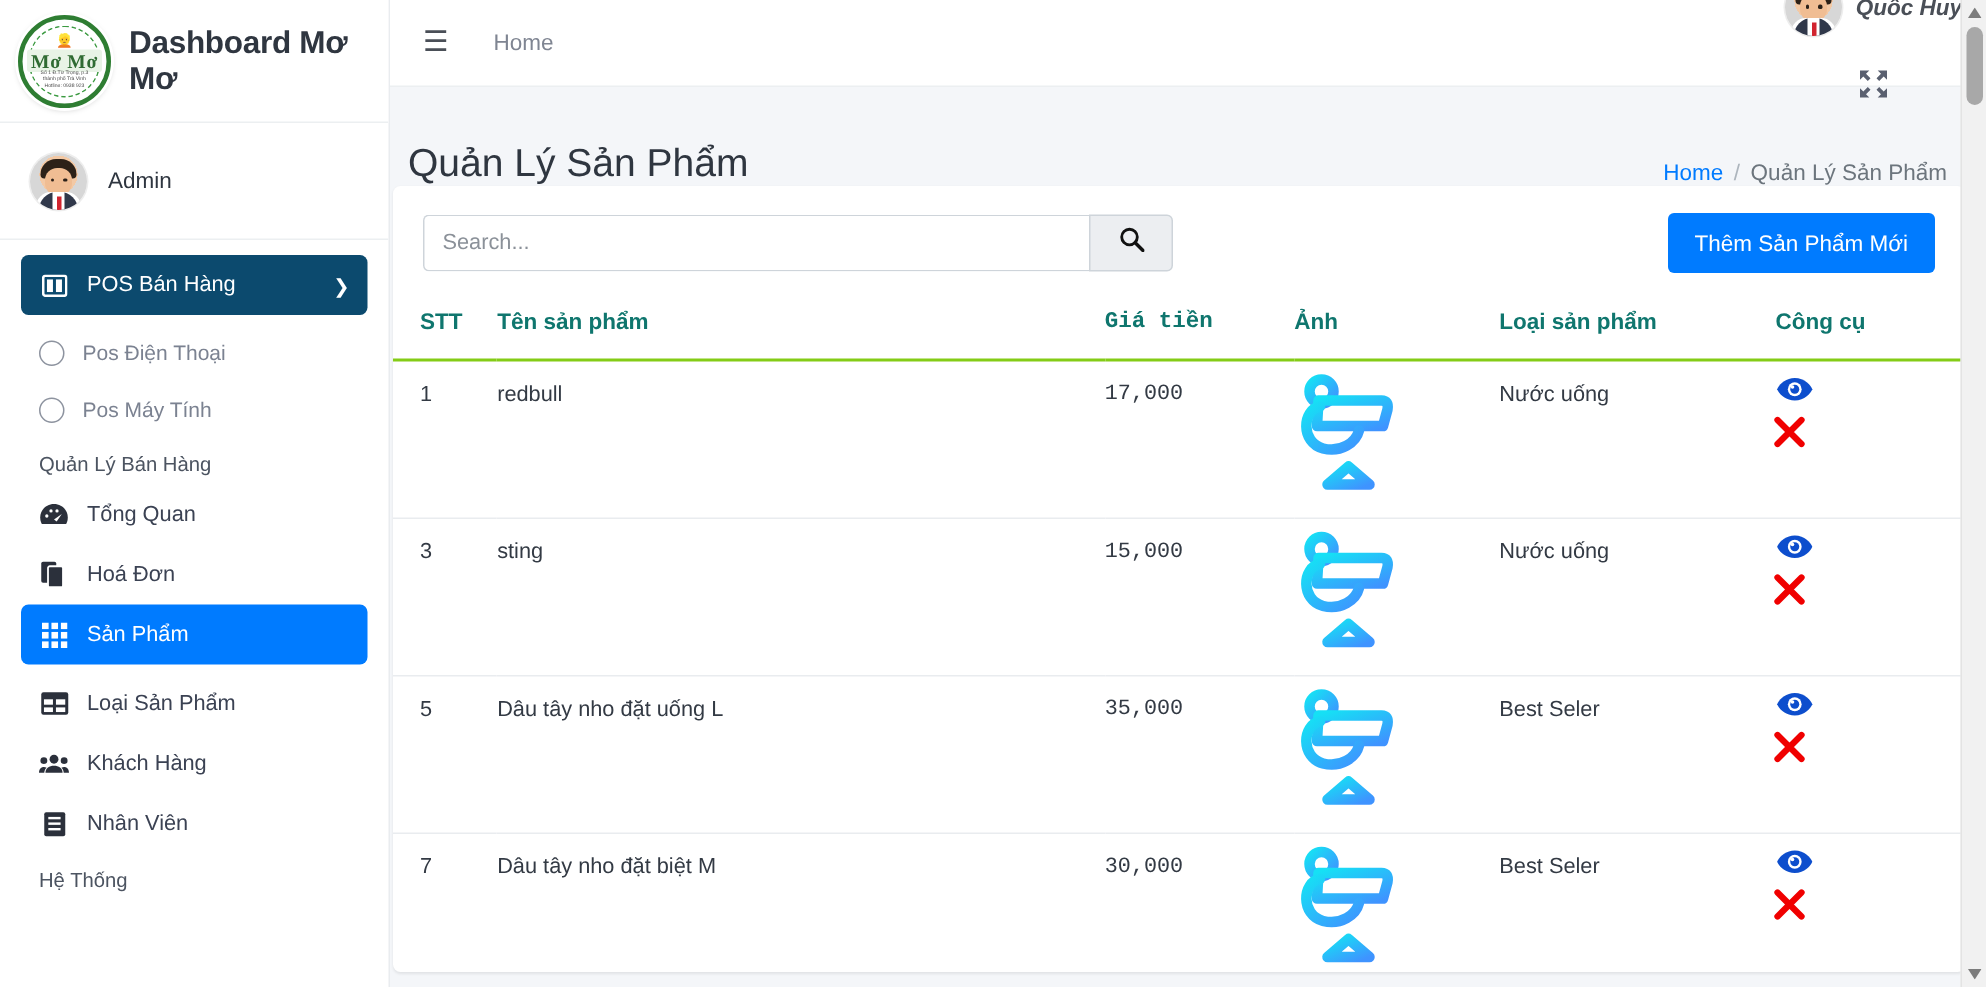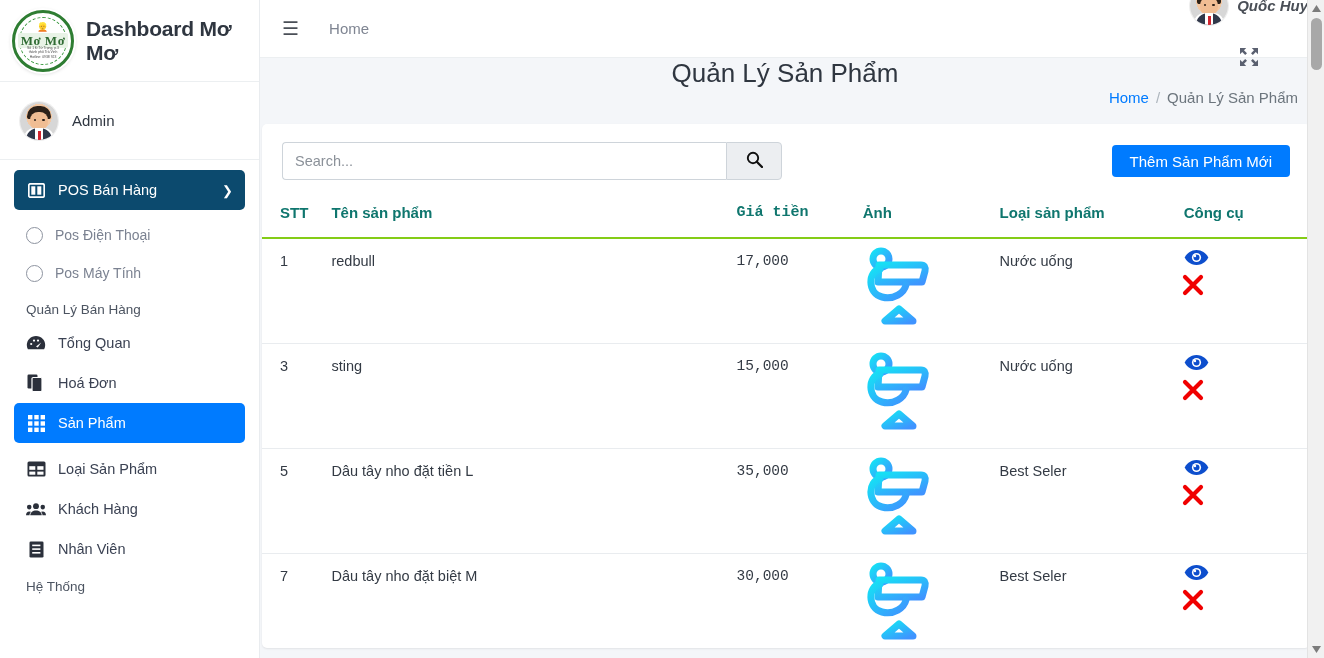--- a/index.html
+++ b/index.html
@@ -119,23 +119,22 @@
     padding: 0 16px 0 22px; border-bottom:1px solid #eceff1;
   }
   .hamburger { font-size: 19px; color:#4a4f57; cursor:pointer; line-height:1; }
   .topbar-home { margin-left: 30px; font-size: 15px; color: #7f8592; cursor:pointer; }
   .topbar-right { margin-left:auto; display:flex; align-items:center; gap:22px;flex-direction:column; }
   .topbar-user { display:flex; align-items:center; gap:9px; cursor:pointer; }
   .topbar-user .uname { font-size:15px; font-style: italic; font-weight:bold; color:#4a4f57; }
   .expand-ic { cursor:pointer; }
 
   .page-head {
-    height: 66px; display:flex; align-items:center; padding: 0 26px 0 0;
+    height: 66px; display:flex; align-items:flex-end; padding: 0 26px 0 0;
     background:#f4f6f9;
-    flex-direction:column;
   }
   .page-title { font-size: 26px; color:#2f3640; font-weight:normal; margin-left: 12px; }
   .crumb { margin-left:auto; font-size:15px; color:#6c757d; }
   .crumb a { color:#007bff; text-decoration:none; cursor:pointer; }
   .crumb .sep { margin: 0 7px; color:#adb5bd; }
 
   .card {
     margin: 0 14px 0 2px;
     background: #fff;
     border-radius: 5px;
@@ -152,21 +151,21 @@
     font-family:"Liberation Sans", sans-serif;
   }
   .search-input::placeholder { color: #8b9199; }
   .search-btn {
     width: 56px; background:#eceef1; border:1px solid #ced4da; border-radius: 0 4px 4px 0;
     display:flex; align-items:center; justify-content:center; cursor:pointer;
   }
   .add-btn {
     margin-left:auto;
     background:#007bff; color:#fff; border:none; border-radius:4px;
-    height: 32px; padding: 0 18px; font-size:15px; cursor:pointer;
+    height: 40px; padding: 0 18px; font-size:15px; cursor:pointer;
     font-family:"Liberation Sans", sans-serif;
   }
 
   table { width: 100%; border-collapse: collapse; table-layout: fixed; }
   thead th {
     color:#0f766e; font-size:15px; font-weight:bold; text-align:left;
     padding: 8px 0 16px 0; border-bottom:2px solid #84cc16;
   }
   tbody td {
     font-size:14.5px; color:#333a44; vertical-align: top;
@@ -482,21 +481,21 @@
               <span class="tool-x">
                 <svg width="24" height="24" viewBox="0 0 24 24">
                     <path d="M4 4 L20 20 M20 4 L4 20" stroke="#f00000" stroke-width="4.2" stroke-linecap="round"></path>
                   </svg>
               </span>
             </td>
           </tr>
 
           <tr>
             <td class="col-stt">5</td>
-            <td class="col-name">Dâu tây nho đặt tiền L</td>
+            <td class="col-name">Dâu tây nho đặt uống L</td>
             <td class="col-price">35,000</td>
             <td class="col-img glass-cell">
               <span>
                 <svg width="72" height="82" viewBox="0 0 72 82">
                   <g fill="none" stroke="url(#g1)" stroke-width="7" stroke-linecap="round" stroke-linejoin="round">
                     <circle cx="18" cy="12" r="8"></circle>
                     <path d="M16 18 h42 q5 0 4 6 l-3 11 h-44 z"></path>
                     <line x1="38" y1="18" x2="38" y2="35"></line>
                     <path d="M17 22 c-12 2 -13 24 2 28 c12 3 22 -4 24 -12"></path>
                     <line x1="36" y1="52" x2="36" y2="64"></line>

